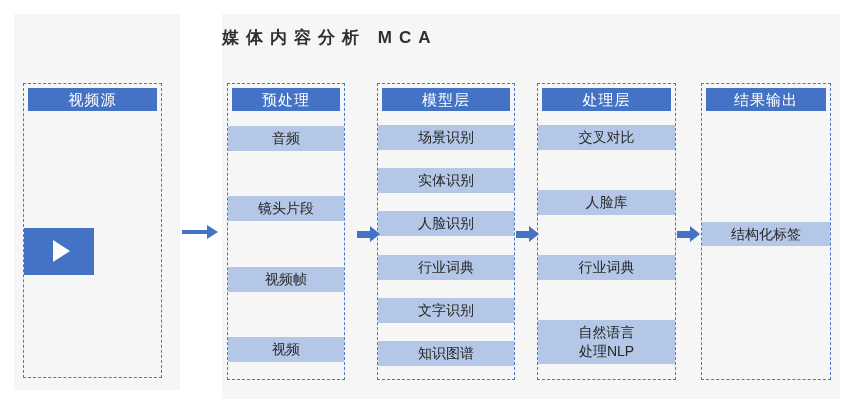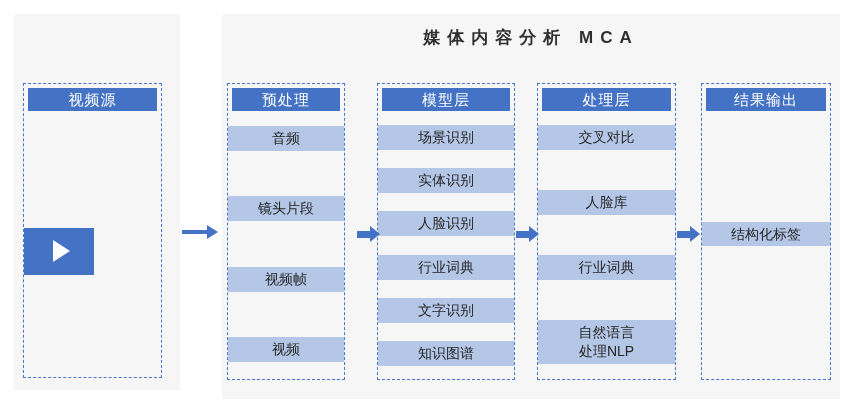--- a/index.html
+++ b/index.html
@@ -24,21 +24,20 @@
   }
   .panel {
     position: absolute;
     background: var(--panel-bg);
   }
   .panel-left  { left: 14px;  top: 14px; width: 166px; height: 376px; }
   .panel-right { left: 222px; top: 14px; width: 618px; height: 385px; }
   .title {
     position: absolute;
     left: 0; right: 0; top: 12px;
-    text-align: center;
     font-size: 17px;
     font-weight: 600;
     letter-spacing: 7px;
     color: var(--title-color);
   }
   .col {
     position: absolute;
     border: 1px dashed var(--dash);
     background: transparent;
     display: flex;

